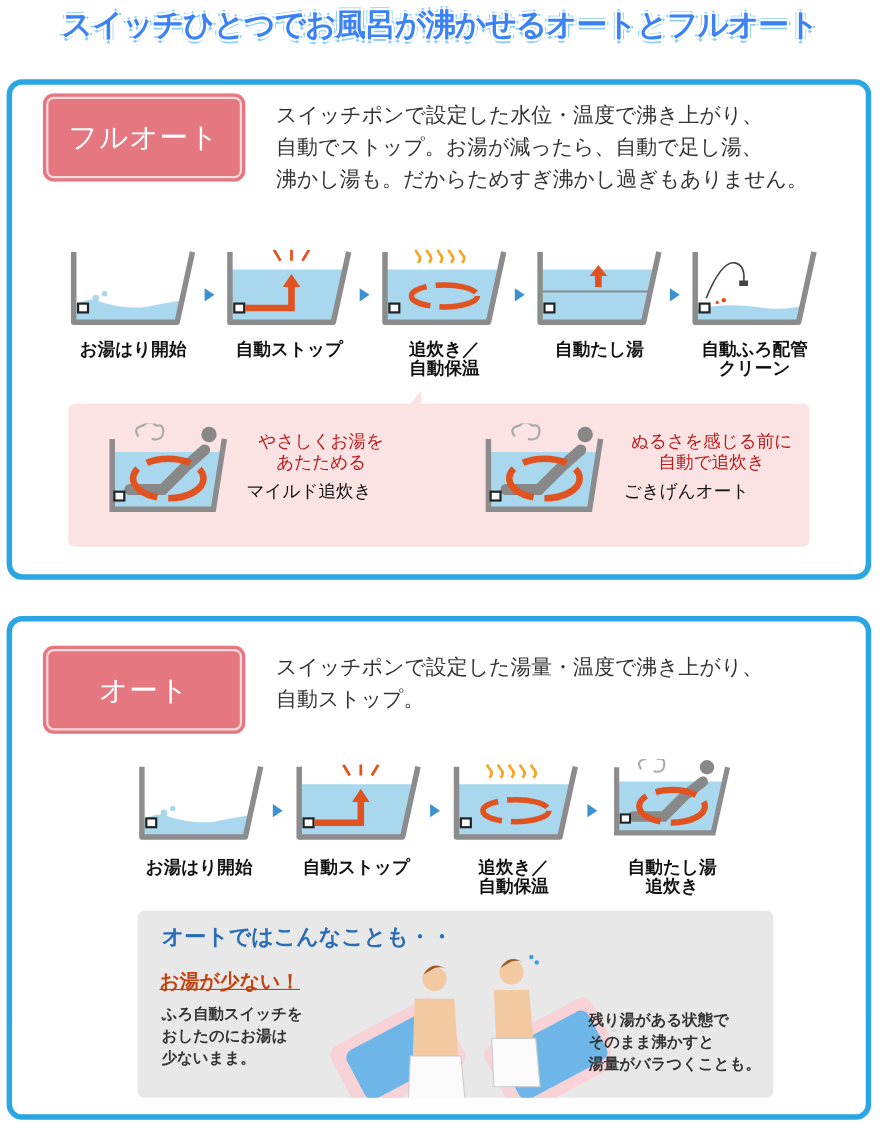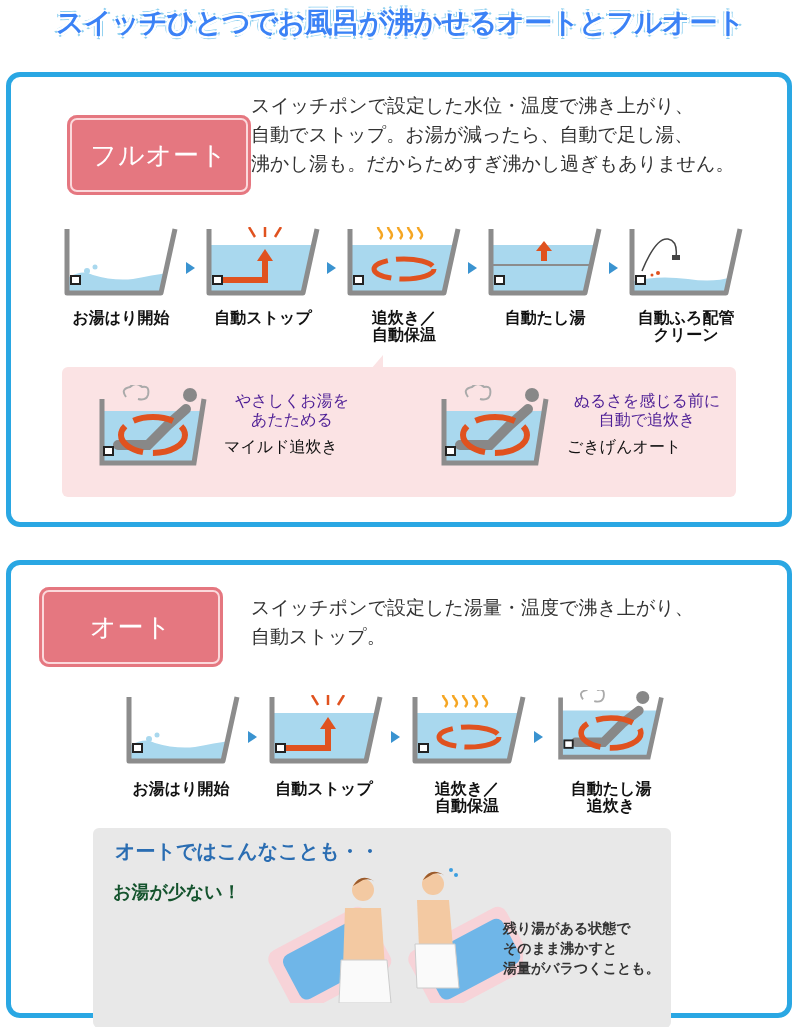--- a/index.html
+++ b/index.html
@@ -41,30 +41,30 @@
   }
   .pink-box {
     position: absolute; left: 51px; top: 290px; width: 674px; height: 130px;
     background: #fbe3e4; border-radius: 6px;
   }
   .pink-notch {
     position: absolute; left: 360px; top: 278px; width: 0; height: 0;
     border-left: 12px solid transparent; border-bottom: 14px solid #fbe3e4;
   }
   .feature-sub {
-    position: absolute; font-size: 16px; line-height: 19px; color: #4c1d95; text-align: center;
+    position: absolute; font-size: 16px; line-height: 19px; color: #b91c1c; text-align: center;
     white-space: pre-line;
   }
   .feature-title { position: absolute; font-size: 16px; font-weight: normal; color: #111; }
   .gray-box {
-    position: absolute; left: 82px; top: 263px; width: 578px; height: 200px;
+    position: absolute; left: 114px; top: 263px; width: 578px; height: 170px;
     background: #e8e8e8; border-radius: 6px; overflow: hidden;
   }
   .gray-title { position: absolute; left: 22px; top: 10px; font-size: 20px; font-weight: bold; color: #2a6db2; }
-  .case-title { position: absolute; font-size: 18px; font-weight: bold; color: #14532d; }
+  .case-title { position: absolute; font-size: 18px; font-weight: bold; color: #c2410c; text-decoration: underline; }
   .case-text { position: absolute; font-size: 14px; line-height: 20px; color: #333; white-space: pre-line; font-weight: bold; }
 </style>
 </head>
 <body>
 
 <svg width="0" height="0" style="position:absolute">
   <defs>
     <symbol id="tub-outline" viewBox="0 0 116 70">
       <path d="M4 2 L4 66 L98 66 L112 2" fill="none" stroke="#8c8c8c" stroke-width="5" stroke-linejoin="round"></path>
     </symbol>
@@ -73,21 +73,21 @@
     </symbol>
     <symbol id="sensor" viewBox="0 0 116 70">
       <rect x="8" y="49" width="9" height="8" fill="#fff" stroke="#222" stroke-width="2"></rect>
     </symbol>
   </defs>
 </svg>
 
 <div class="main-title">スイッチひとつでお風呂が沸かせるオートとフルオート</div>
 
 <div class="panel panel-full">
-  <div class="badge" style="top:38px;margin-left:28px;">フルオート</div>
+  <div class="badge" style="top:8px;">フルオート</div>
   <div class="desc" style="top:14px;">スイッチポンで設定した水位・温度で沸き上がり、
 自動でストップ。お湯が減ったら、自動で足し湯、
 沸かし湯も。だからためすぎ沸かし過ぎもありません。</div>
 
   <div>
 
     <svg class="tub" style="left:52px;top:150px;" viewBox="0 0 116 70">
       <path d="M6 50 Q20 42 30 48 Q50 54 70 52 Q90 48 104 46 L98 64 L6 64 Z" fill="#a9d8ee"></path>
       <circle cx="24" cy="44" r="3" fill="#a9d8ee"></circle>
         <circle cx="32" cy="40" r="2.5" fill="#a9d8ee"></circle>
@@ -261,18 +261,21 @@
 
       <circle cx="170" cy="16" r="11" fill="#f3c9a2"></circle>
       <path d="M160 12 q8 -14 22 -4 q-4 -4 -12 -2z" fill="#9b5a2a"></path>
       <path d="M154 32 L186 32 L190 80 L156 80 Z" fill="#f3c9a2"></path>
       <path d="M152 76 L192 76 L196 120 L154 120 Z" fill="#fafafa" stroke="#ccc"></path>
       <circle cx="188" cy="2" r="2" fill="#3a9ee0"></circle>
         <circle cx="193" cy="7" r="2" fill="#3a9ee0"></circle>
     </svg>
 
     <div class="case-title" style="left:20px;top:52px;">お湯が少ない！</div>
+    <div class="case-text" style="left:22px;top:84px;">ふろ自動スイッチを
+おしたのにお湯は
+少ないまま。</div>
 
     <div class="case-text" style="left:410px;top:90px;">残り湯がある状態で
 そのまま沸かすと
 湯量がバラつくことも。</div>
   </div>
 </div>
 
 </body></html>

